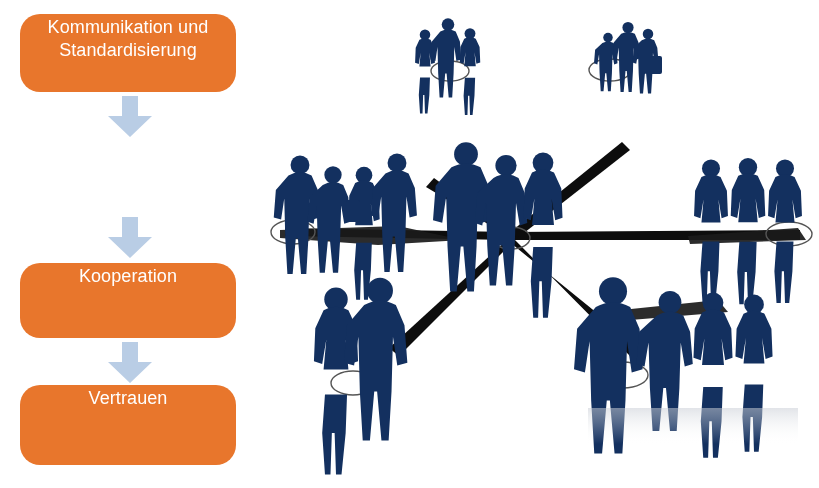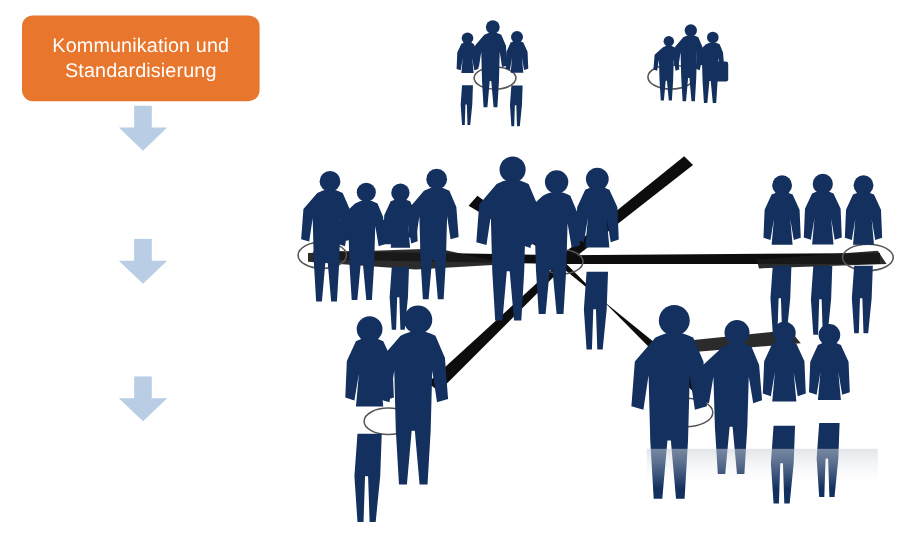--- a/index.html
+++ b/index.html
@@ -25,23 +25,23 @@
     left: 0;
     top: 0;
     width: 260px;
     height: 488px;
   }
   .flow-box {
     position: absolute;
     left: 20px;
     width: 216px;
     background: #E8762C;
-    border-radius: 10px;
+    border-radius: 20px;
     display: flex;
-    align-items: center;
+    align-items: flex-start;
     justify-content: center;
     box-sizing: border-box;
     padding: 2px 10px;
   }
   .flow-box .box-label {
     color: #ffffff;
     font-size: 18px;
     line-height: 23px;
     text-align: center;
     font-weight: 400;
@@ -93,27 +93,33 @@
       </svg>
     </div>
 
 
     <div class="flow-arrow" id="arrow-1">
       <svg viewBox="0 0 48 42" xmlns="http://www.w3.org/2000/svg" aria-hidden="true">
         <polygon points="16,0 32,0 32,20 46,20 24,41 2,20 16,20" fill="#B9CDE5"></polygon>
       </svg>
     </div>
 
+    <div class="flow-box" id="box-2">
+      <span class="box-label">Kooperation</span>
+    </div>
 
     <div class="flow-arrow" id="arrow-2">
       <svg viewBox="0 0 48 42" xmlns="http://www.w3.org/2000/svg" aria-hidden="true">
         <polygon points="16,0 32,0 32,20 46,20 24,41 2,20 16,20" fill="#B9CDE5"></polygon>
       </svg>
     </div>
 
+    <div class="flow-box" id="box-3">
+      <span class="box-label">Vertrauen</span>
+    </div>
 
   </div>
 
   <div id="illustration">
     <svg viewBox="0 0 561 488" xmlns="http://www.w3.org/2000/svg">
       <defs>
 
         <g id="man-suit">
           <circle cx="0" cy="-62" r="9"></circle>
           <path d="M-11,-52 q11,-6 22,0 l6,14 2,26 -7,2 -3,-20 -1,38 -2,34 -5,0 -3,-34 -2,0 -3,34 -5,0 -2,-34 -1,-38 -3,20 -7,-2 2,-26 z"></path>

